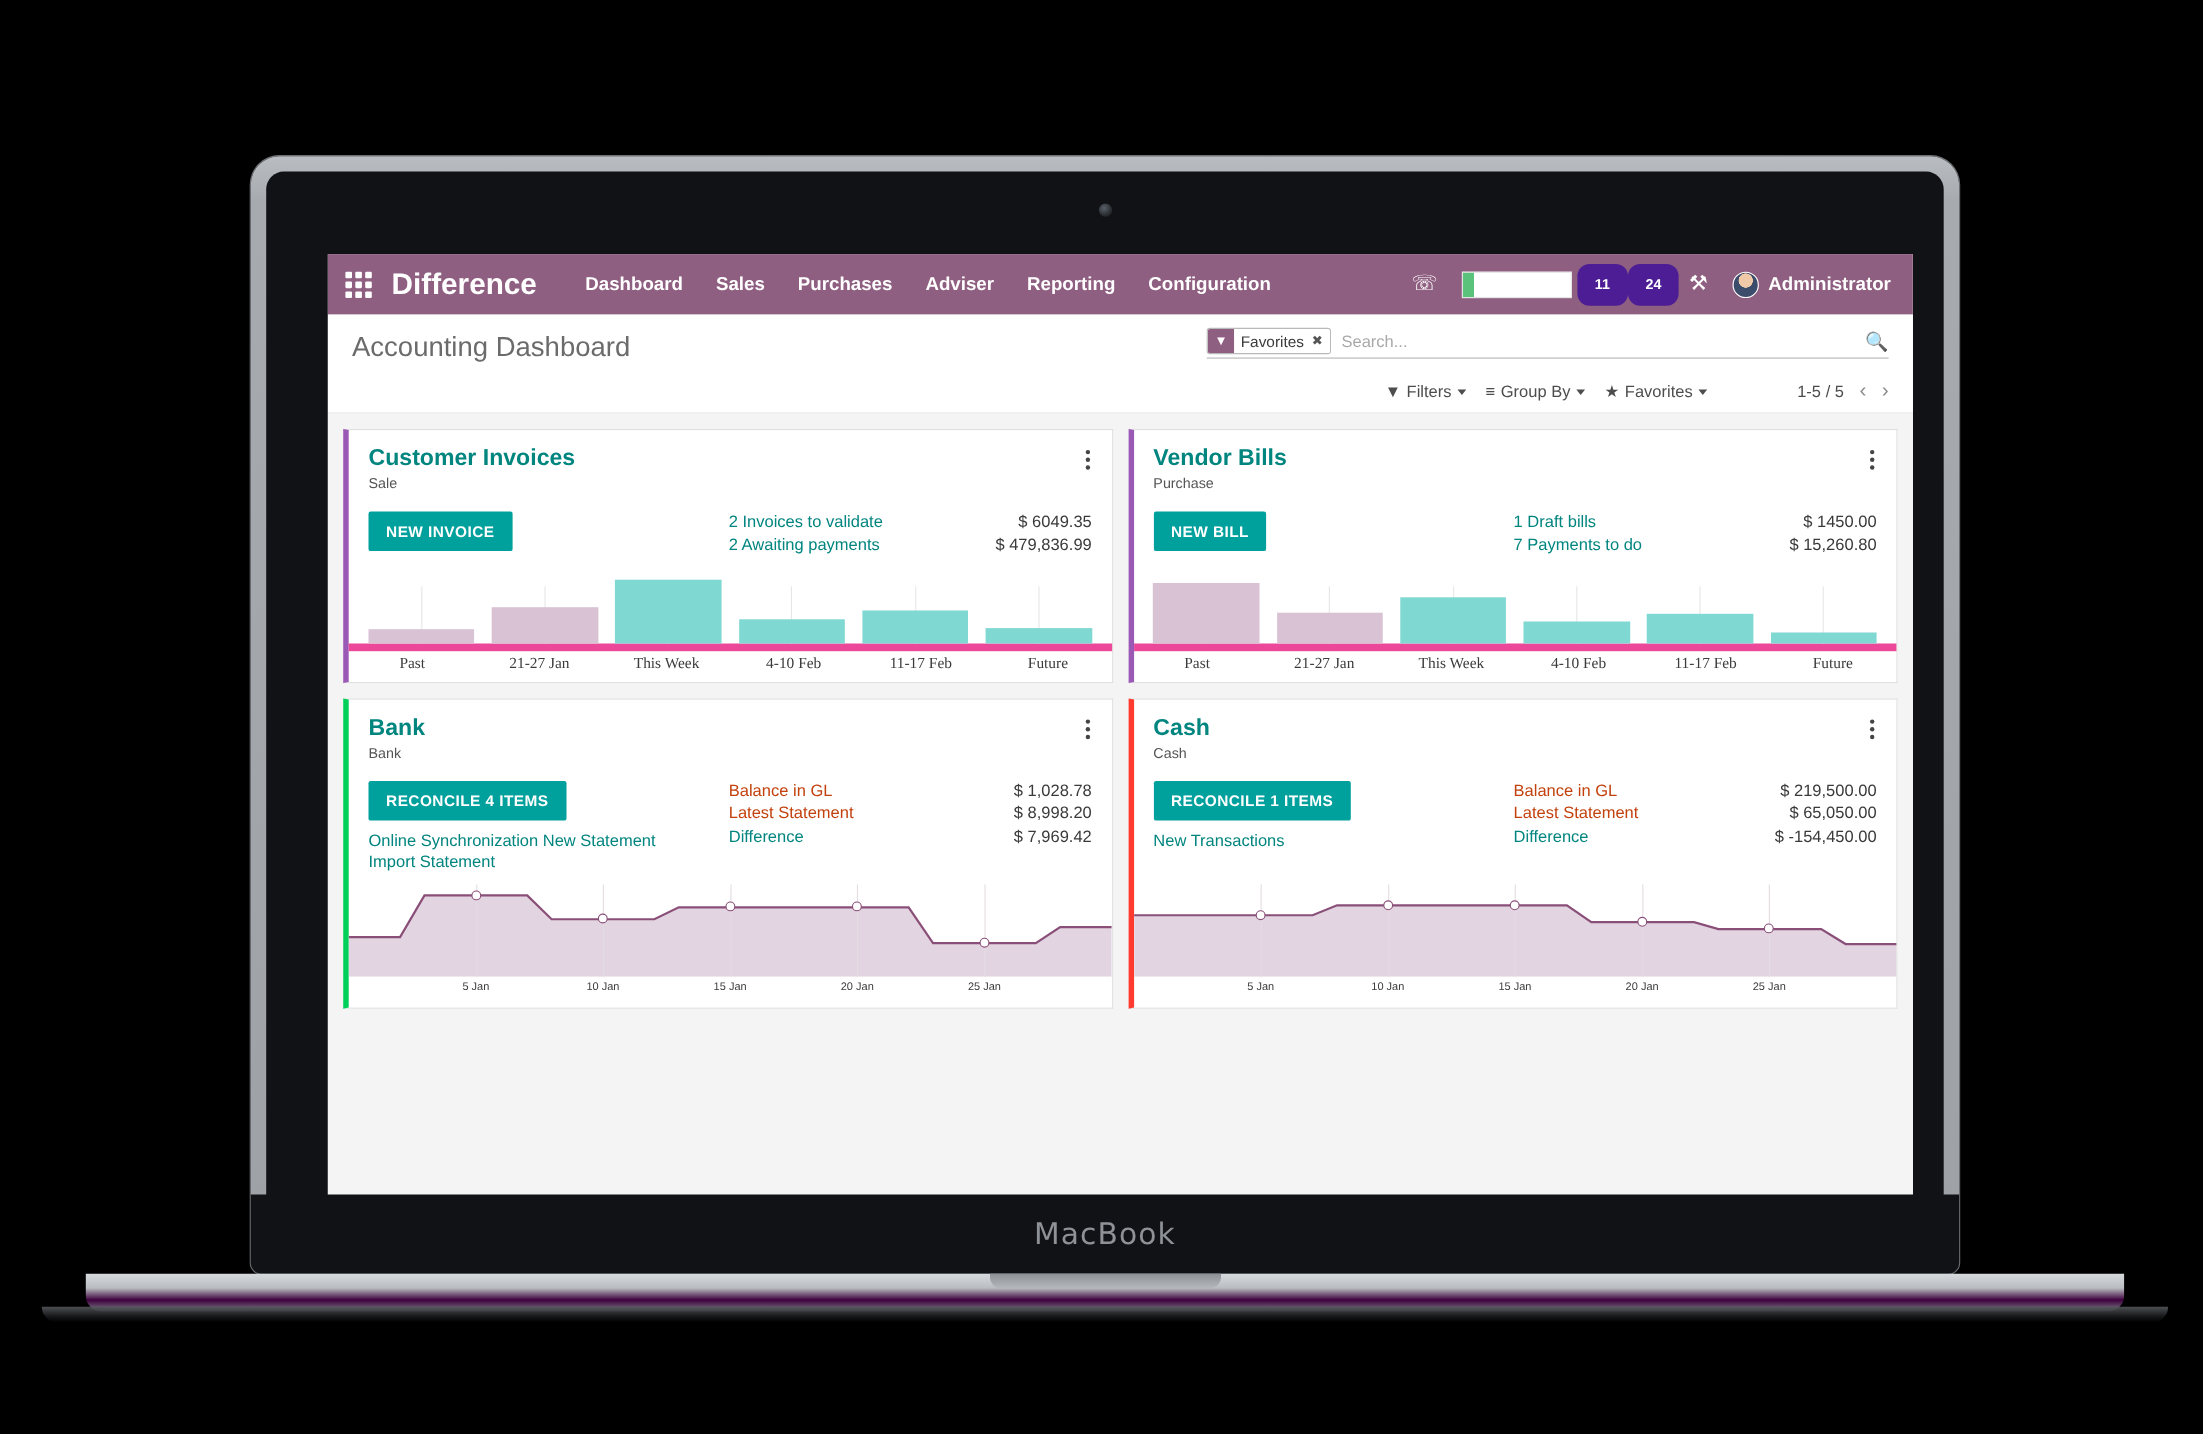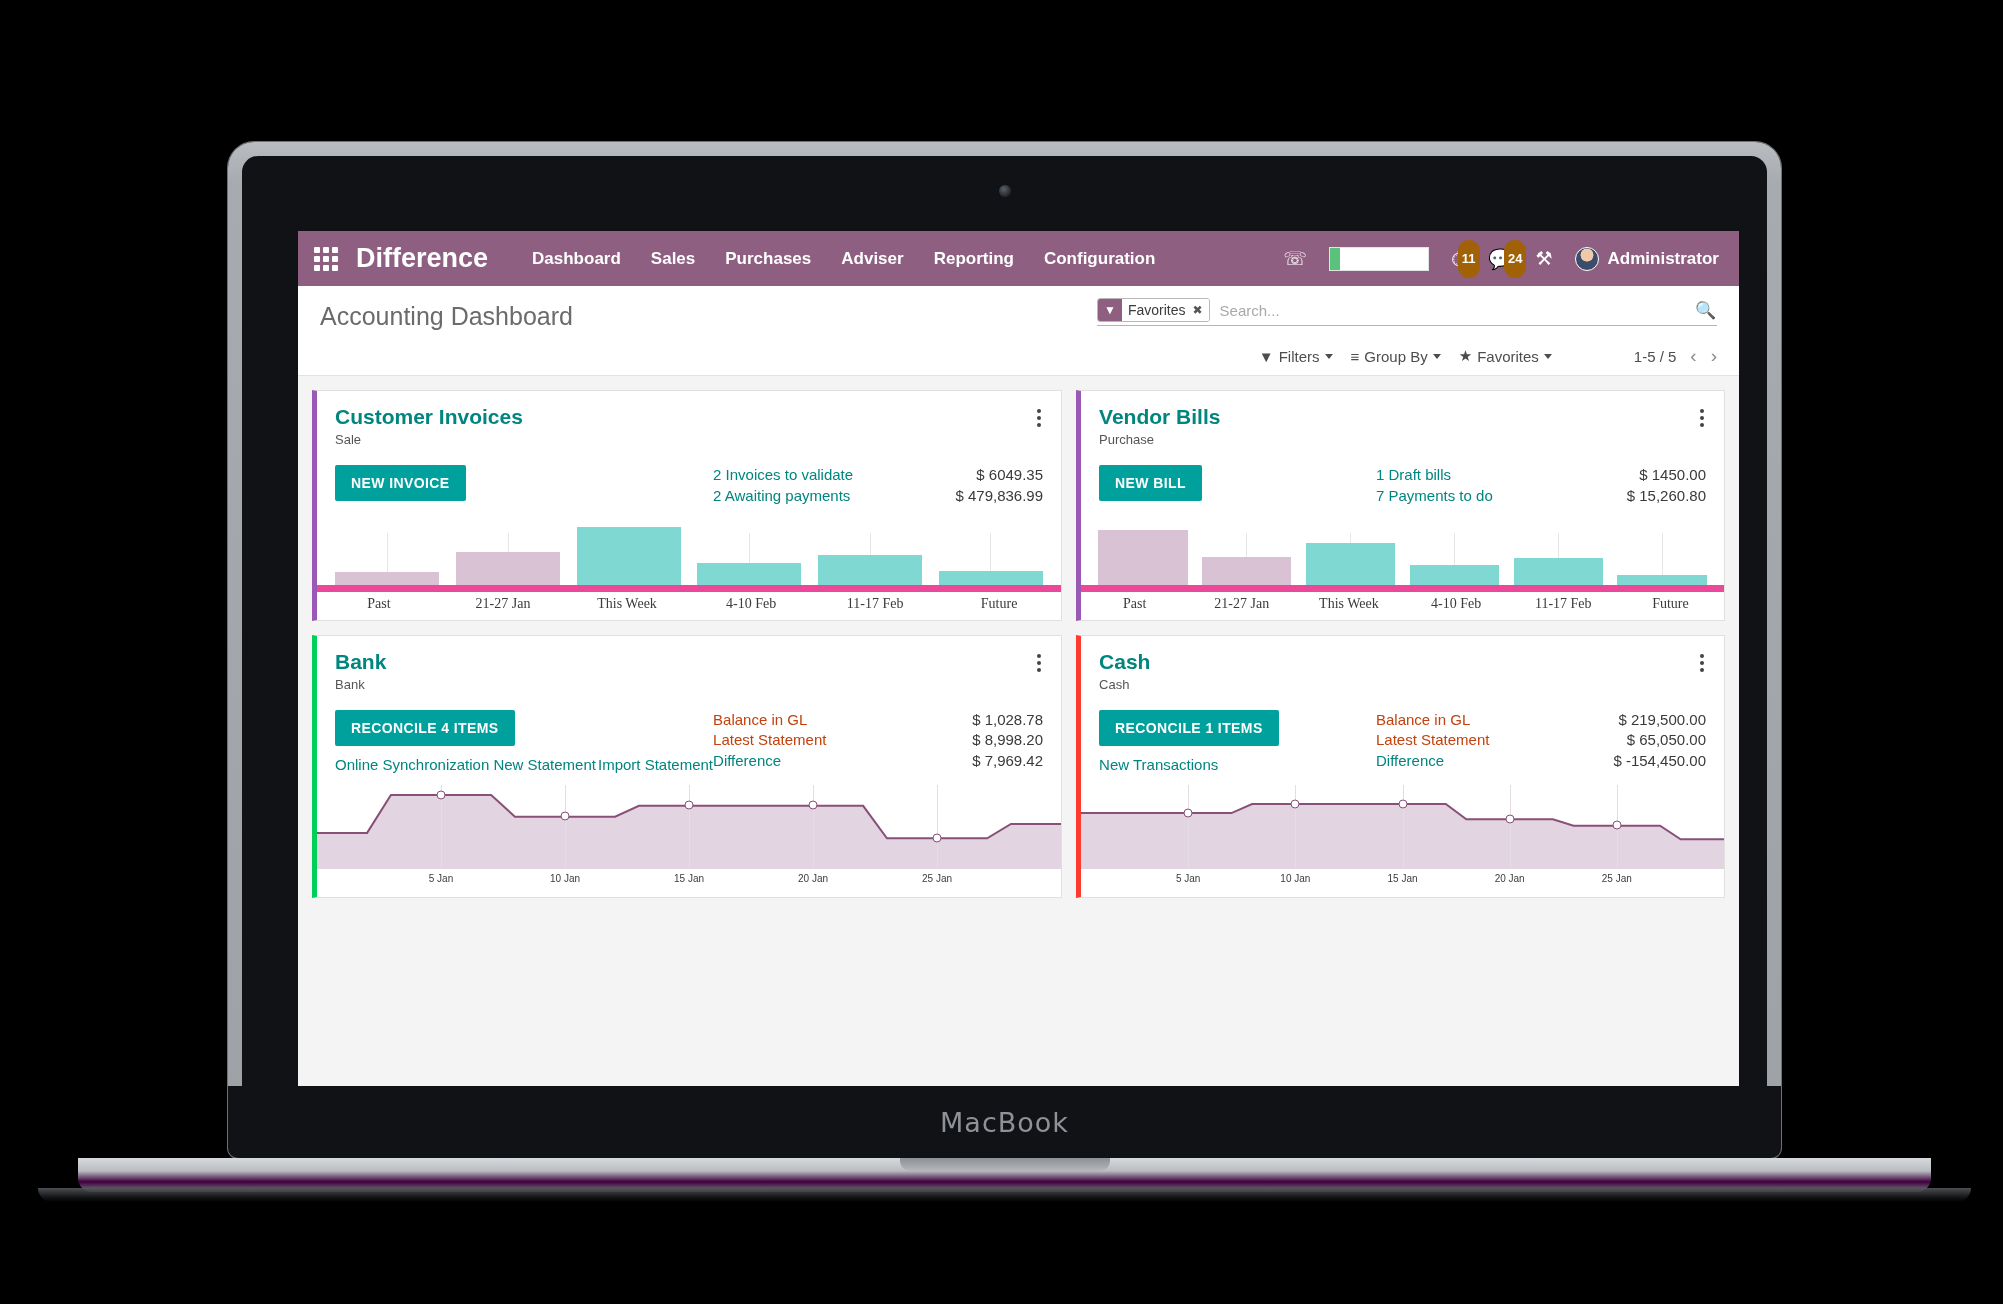--- a/index.html
+++ b/index.html
@@ -69,23 +69,23 @@
   .menu { display: flex; align-items: center; gap: 30px; flex: 1; }
   .menu-item { font-size: 17px; font-weight: 600; color: #fff; white-space: nowrap; cursor: pointer; }
   .nav-right { display: flex; align-items: center; gap: 22px; }
   .phone-icon { font-size: 19px; line-height: 1; }
   .progress-box { width: 100px; height: 24px; background: #fff; border: 1px solid #e3e3e3; position: relative; }
   .progress-box .seg { position: absolute; left: 0; top: 0; bottom: 0; width: 10px; background: #5ac27a; }
   .badge-wrap { position: relative; display: inline-flex; align-items: center; }
   .badge-wrap .glyph { font-size: 20px; line-height: 1; }
   .badge {
     position: absolute; top: -9px; right: -13px; min-width: 22px; height: 38px;
-    background: #a16207; color: #fff; border-radius: 11px;
+    background: #4c1d95; color: #fff; border-radius: 11px;
     font-size: 13px; font-weight: 700; display: flex; align-items: center; justify-content: center;
-    padding: 0 4px;
+    padding: 0 16px;
   }
   .avatar {
     width: 24px; height: 24px; border-radius: 50%;
     background: radial-gradient(circle at 50% 32%, #f0c9a8 0 34%, #3c4c6b 36% 100%);
     border: 1px solid #fff; display:inline-block;
   }
   .user { display: flex; align-items: center; gap: 9px; font-size: 17px; font-weight: 600; }
 
   
   .control { background: #fff; border-bottom: 1px solid #e2e2e2; padding: 12px 22px 8px; }
@@ -126,21 +126,21 @@
   .kebab i { width: 4px; height: 4px; background: #444; border-radius: 50%; display: block; }
 
   .card-main { display: flex; margin-top: 18px; }
   .btn-primary {
     background: #00a09d; color: #fff; border: none; border-radius: 2px;
     font-size: 14px; font-weight: 700; letter-spacing: .4px;
     padding: 10px 16px; cursor: pointer; font-family: "Liberation Sans", sans-serif;
     align-self: flex-start; white-space: nowrap;
   }
   .card-left { display: flex; flex-direction: column; }
-  .link-list { margin-top: 10px; display: flex; gap: 2px; }
+  .link-list { margin-top: 10px; display: flex; flex-direction: column; gap: 2px; }
   .link { font-size: 15px; color: #00857f; cursor: pointer; white-space: nowrap; }
 
   .stats { margin-left: auto; min-width: 330px; }
   .stat-row { display: flex; align-items: baseline; font-size: 15px; line-height: 1.38; }
   .stat-label { color: #00857f; cursor: pointer; }
   .stat-label.plain { color: #c2410c; cursor: default; }
   .stat-val { margin-left: auto; color: #3a3a3a; white-space: nowrap; }
 
   
   .barchart { height: 78px; display: flex; align-items: flex-end; padding: 0 10px; position: relative; }

